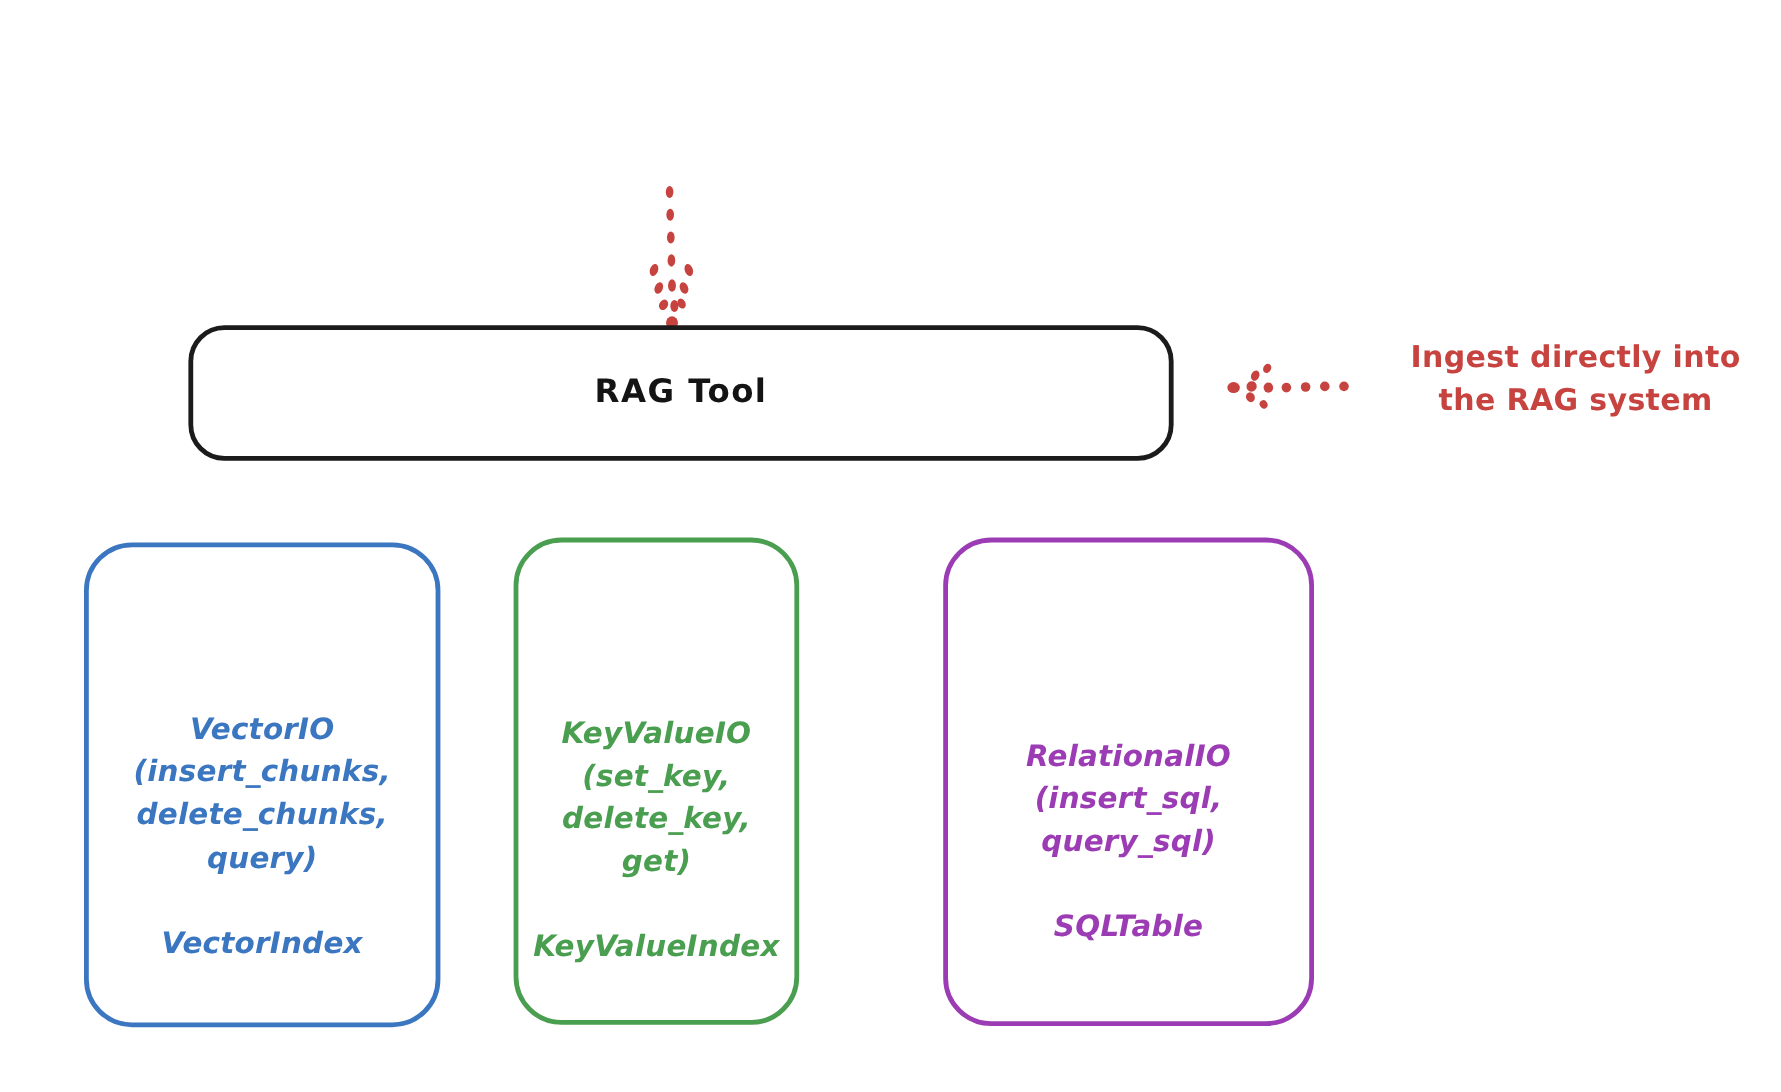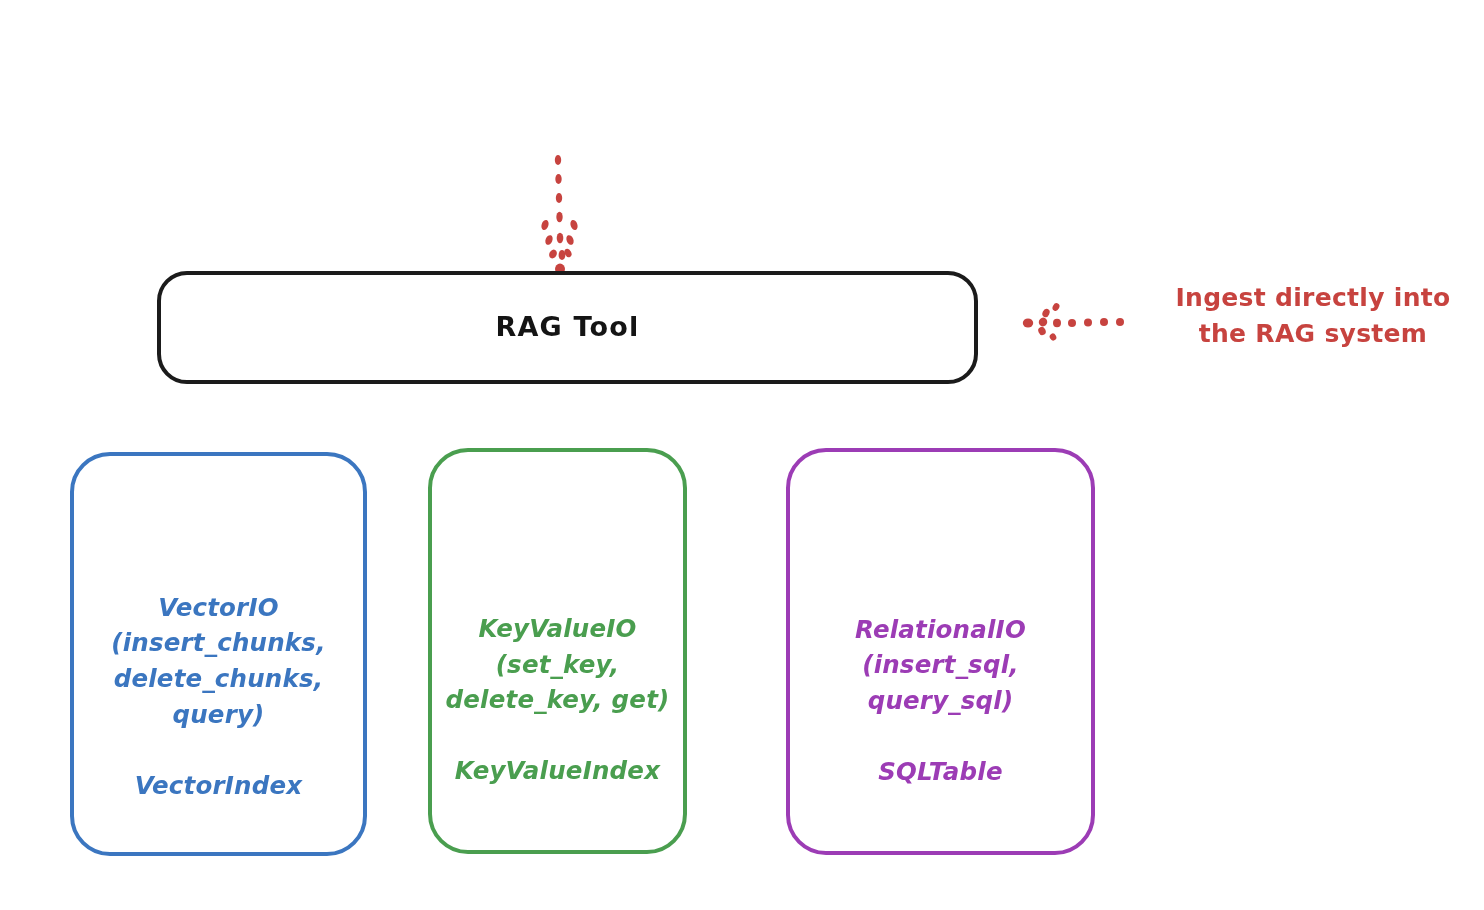--- a/index.html
+++ b/index.html
@@ -93,21 +93,21 @@
     left: 70px;
     top: 452px;
     width: 297px;
     height: 404px;
   }
   #vector-io-node .node-label { padding-top: 85px; }
 
   #keyvalue-io-node {
     left: 428px;
     top: 448px;
-    width: 259px;
+    width: 238px;
     height: 406px;
   }
   #keyvalue-io-node .node-label { padding-top: 98px; }
 
   #relational-io-node {
     left: 786px;
     top: 448px;
     width: 309px;
     height: 407px;
   }

